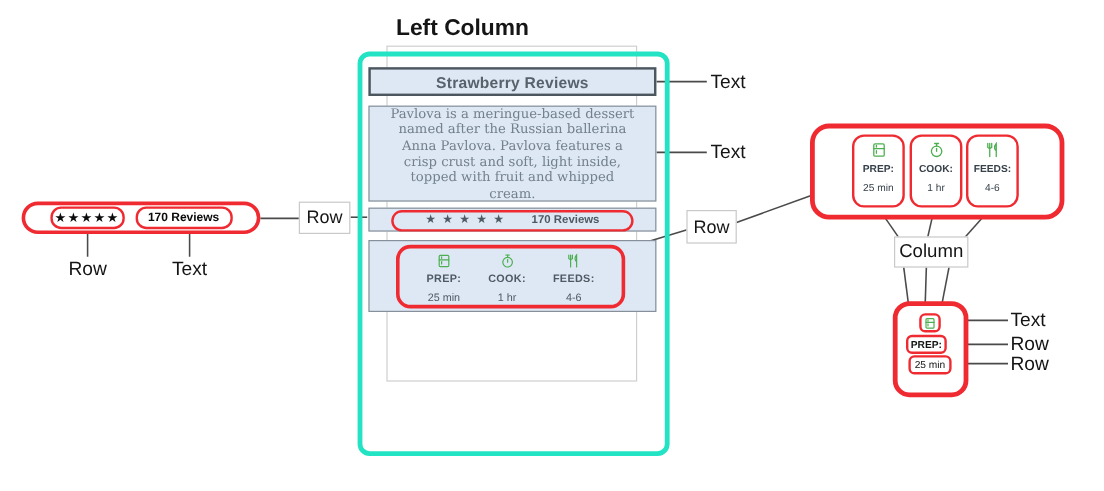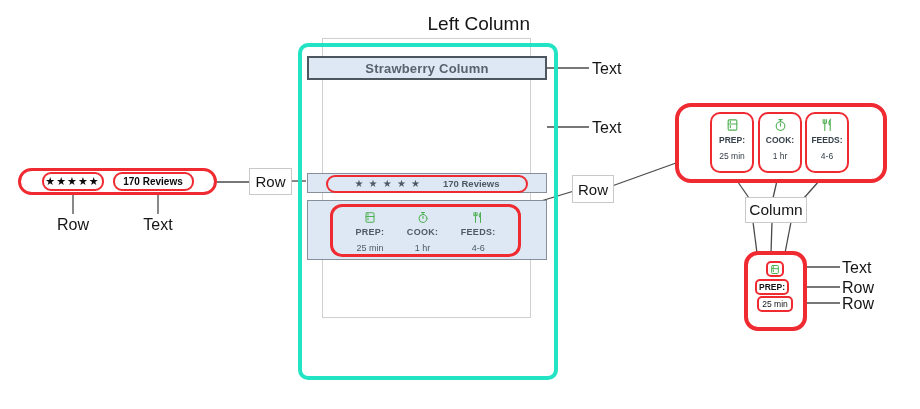--- a/index.html
+++ b/index.html
@@ -6,21 +6,21 @@
   #stage{
     position:relative;width:920px;height:409px;background:#fff;overflow:hidden;
     font-family:"Liberation Sans",sans-serif;color:#111;
   }
   #stage *{box-sizing:border-box;}
   .abs{position:absolute;}
   
   #connectors{position:absolute;left:0;top:0;z-index:1;pointer-events:none;}
   #connectors line{stroke:#4a4a4a;stroke-width:1.3;}
   
-  .big-label{font-size:19px;color:#151515;text-align:right;z-index:4;}
+  .big-label{font-size:19px;color:#151515;text-align:left;z-index:4;font-weight:bold;}
   .callout-text{font-size:16px;color:#151515;z-index:4;line-height:17px;}
   .label-box{
     background:#fff;border:1px solid #c9c9c9;display:flex;align-items:center;
     justify-content:center;font-size:15px;color:#151515;z-index:2;
   }
   
   .column-container{border:1px solid #cfcfcf;background:transparent;z-index:0;}
   .column-highlight{border:4px solid var(--highlight-cyan);border-radius:10px;background:transparent;z-index:2;}
   .card-box{background:var(--card-bg-blue);z-index:3;}
   .recipe-title-box{
@@ -99,22 +99,25 @@
     <line x1="788" y1="287" x2="840" y2="287"></line>
     <line x1="791" y1="303" x2="840" y2="303"></line>
   </svg>
 
   <div class="abs big-label" style="left:330px;top:13px;width:200px;">Left Column</div>
 
   <div class="abs column-container" style="left:322px;top:38px;width:209px;height:280px;"></div>
 
   <div class="abs column-highlight" style="left:298px;top:43px;width:260px;height:337px;"></div>
 
-  <div class="abs card-box recipe-title-box" style="left:307px;top:56px;width:240px;height:24px;">Strawberry Column</div>
-
+  <div class="abs card-box recipe-title-box" style="left:307px;top:56px;width:240px;height:24px;">Strawberry Reviews</div>
+
+  <div class="abs card-box recipe-description-box" style="left:307px;top:88px;width:240px;height:80px;">
+    <p>Pavlova is a meringue-based dessert named after the Russian ballerina Anna Pavlova. Pavlova features a crisp crust and soft, light inside, topped with fruit and whipped cream.</p>
+  </div>
 
   <div class="abs card-box thin-row" style="left:307px;top:173px;width:240px;height:20px;">
     <div class="abs red-outline rating-red" style="left:18px;top:0.5px;width:202px;height:18px;">
       <span class="stars card-stars">★ ★ ★ ★ ★</span>
       <span class="card-reviews">170 Reviews</span>
     </div>
   </div>
 
   <div class="abs card-box thin-row" style="left:307px;top:200px;width:240px;height:60px;">
     <div class="abs metrics-red" style="left:22px;top:3px;width:191px;height:53px;">

